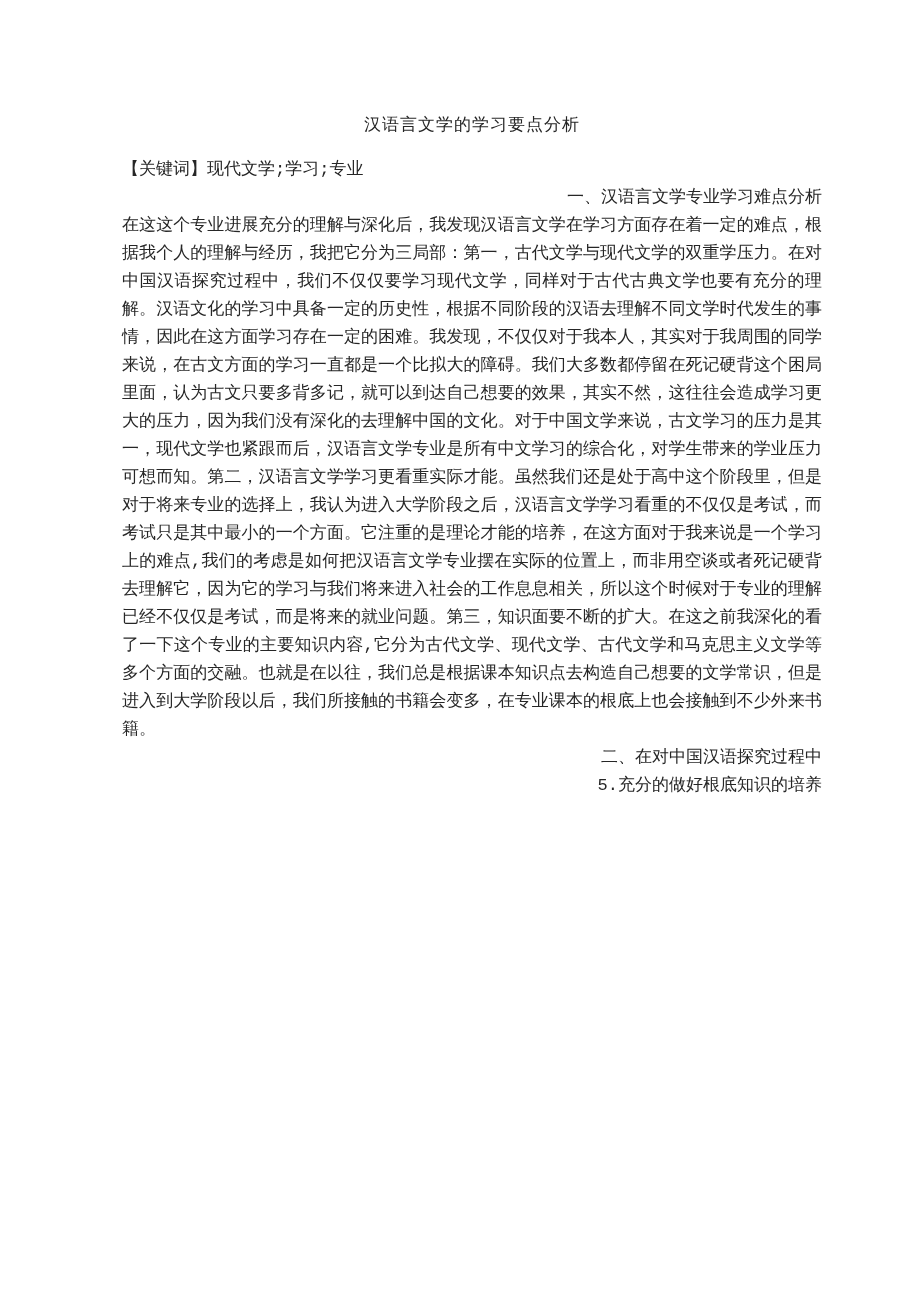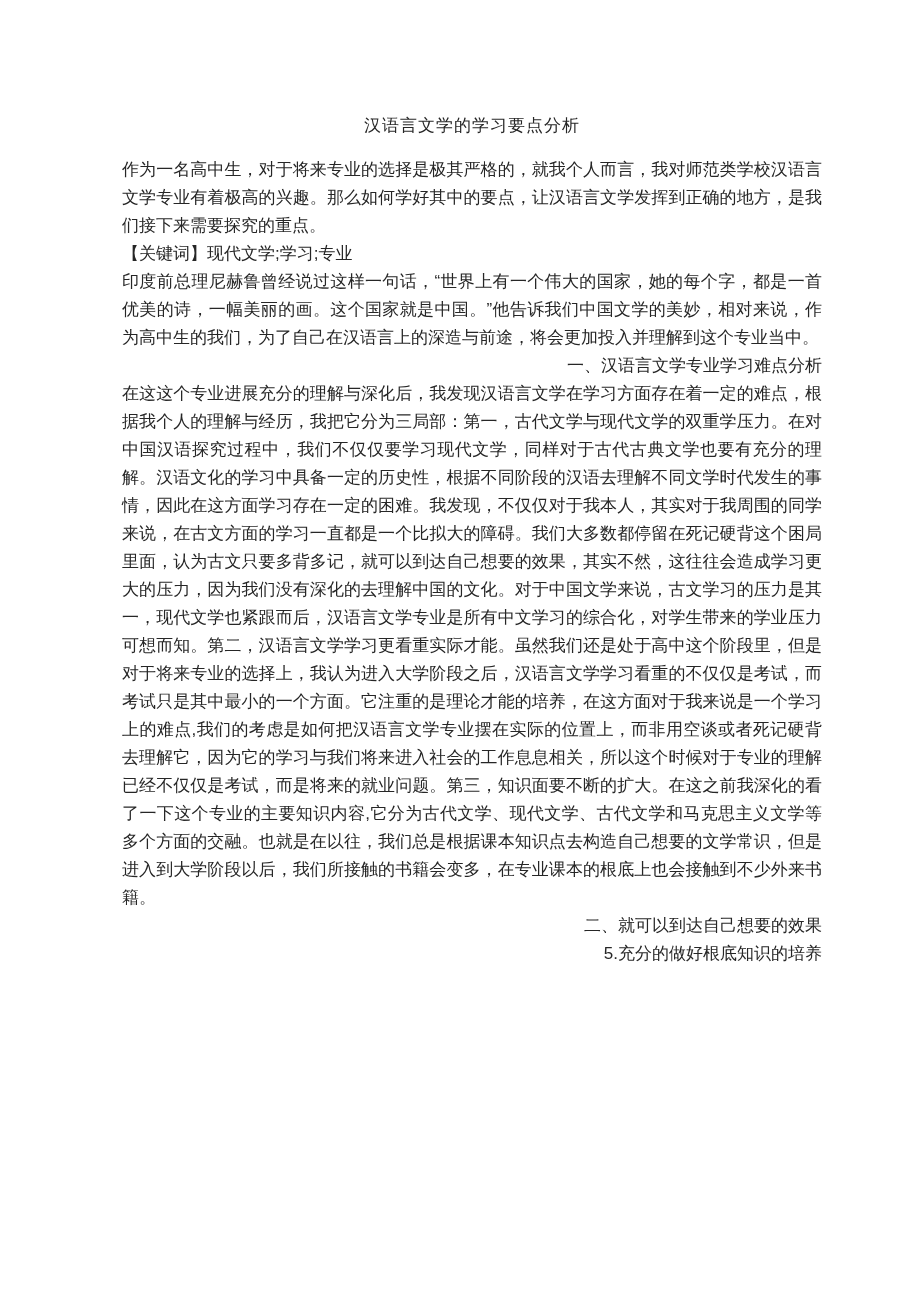--- a/index.html
+++ b/index.html
@@ -6,21 +6,21 @@
     margin: 0;
     padding: 0;
     background: #ffffff;
   }
   .page {
     position: relative;
     width: 920px;
     height: 1270px;
     background: #ffffff;
     overflow: hidden;
-    font-family: Liberation Sans, sans-serif;
+    font-family: Liberation Mono, monospace;
     color: #262626;
   }
   .content {
     position: absolute;
     left: 122px;
     top: 112px;
     width: 700px;
   }
   .doc-title {
     font-size: 17px;
@@ -42,29 +42,27 @@
     text-align: right;
   }
 </style>
 </head>
 <body>
 
 <div class="page">
   <div class="content">
     <h1 class="doc-title">汉语言文学的学习要点分析</h1>
 
-    <p class="para">作为一名高中生，对于将来专业的选择是极其严格的，就我个人而言，我对师范类学校汉语言文学专业有着极高的兴趣。那么如何学好其中的要点，让汉语言文学发挥到正确的地方，是我们接下来需要探究的重点。</p>
 
     <p class="para">【关键词】现代文学;学习;专业</p>
 
 
-    <p class="para">印度前总理尼赫鲁曾经说过这样一句话，“世界上有一个伟大的国家，她的每个字，都是一首优美的诗，一幅美丽的画。这个国家就是中国。”他告诉我们中国文学的美妙，相对来说，作为高中生的我们，为了自己在汉语言上的深造与前途，将会更加投入并理解到这个专业当中。</p>
 
     <p class="para heading">一、汉语言文学专业学习难点分析</p>
 
     <p class="para">在这这个专业进展充分的理解与深化后，我发现汉语言文学在学习方面存在着一定的难点，根据我个人的理解与经历，我把它分为三局部：第一，古代文学与现代文学的双重学压力。在对中国汉语探究过程中，我们不仅仅要学习现代文学，同样对于古代古典文学也要有充分的理解。汉语文化的学习中具备一定的历史性，根据不同阶段的汉语去理解不同文学时代发生的事情，因此在这方面学习存在一定的困难。我发现，不仅仅对于我本人，其实对于我周围的同学来说，在古文方面的学习一直都是一个比拟大的障碍。我们大多数都停留在死记硬背这个困局里面，认为古文只要多背多记，就可以到达自己想要的效果，其实不然，这往往会造成学习更大的压力，因为我们没有深化的去理解中国的文化。对于中国文学来说，古文学习的压力是其一，现代文学也紧跟而后，汉语言文学专业是所有中文学习的综合化，对学生带来的学业压力可想而知。第二，汉语言文学学习更看重实际才能。虽然我们还是处于高中这个阶段里，但是对于将来专业的选择上，我认为进入大学阶段之后，汉语言文学学习看重的不仅仅是考试，而考试只是其中最小的一个方面。它注重的是理论才能的培养，在这方面对于我来说是一个学习上的难点,我们的考虑是如何把汉语言文学专业摆在实际的位置上，而非用空谈或者死记硬背去理解它，因为它的学习与我们将来进入社会的工作息息相关，所以这个时候对于专业的理解已经不仅仅是考试，而是将来的就业问题。第三，知识面要不断的扩大。在这之前我深化的看了一下这个专业的主要知识内容,它分为古代文学、现代文学、古代文学和马克思主义文学等多个方面的交融。也就是在以往，我们总是根据课本知识点去构造自己想要的文学常识，但是进入到大学阶段以后，我们所接触的书籍会变多，在专业课本的根底上也会接触到不少外来书籍。</p>
 
-    <p class="para heading">二、就可以到达自己想要的效果</p>
+    <p class="para heading">二、在对中国汉语探究过程中</p>
 
     <p class="para heading">5.充分的做好根底知识的培养</p>
 
   </div>
 </div>
 
 </body></html>

